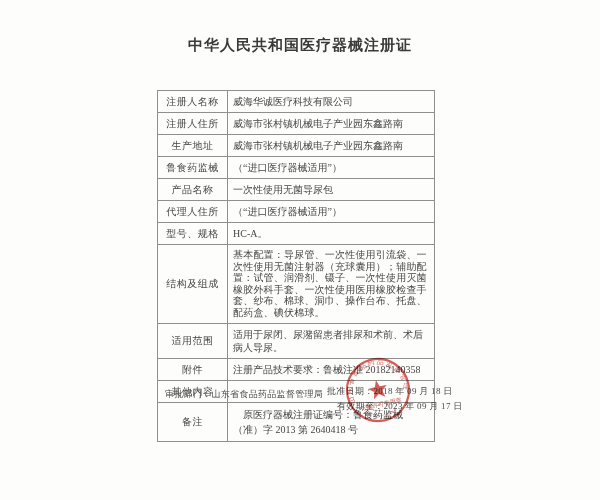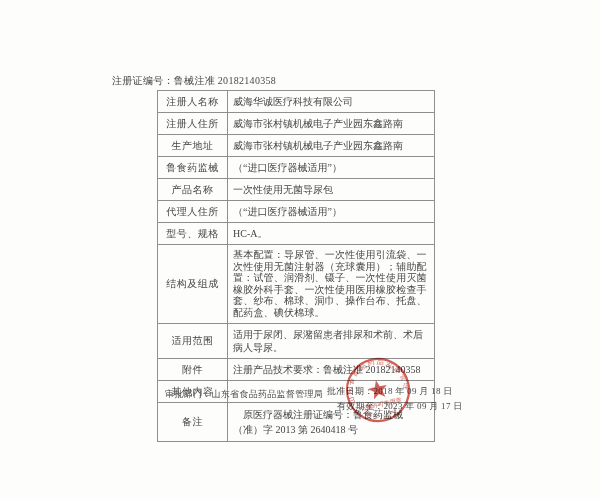--- a/index.html
+++ b/index.html
@@ -79,22 +79,22 @@
     mix-blend-mode: multiply;
     pointer-events: none;
     z-index: 5;
   }
 </style>
 </head>
 <body>
 
 <div class="page">
 
+  <div class="title">中华人民共和国医疗器械注册证</div>
 
-  <div class="cert-no">注册证编号：鲁械注准 20182140358</div>
 
   <table class="cert">
     <tbody>
         <tr>
       <td class="lbl">注册人名称</td>
       <td class="val">威海华诚医疗科技有限公司</td>
     </tr>
         <tr>
       <td class="lbl">注册人住所</td>
       <td class="val">威海市张村镇机械电子产业园东鑫路南</td>

